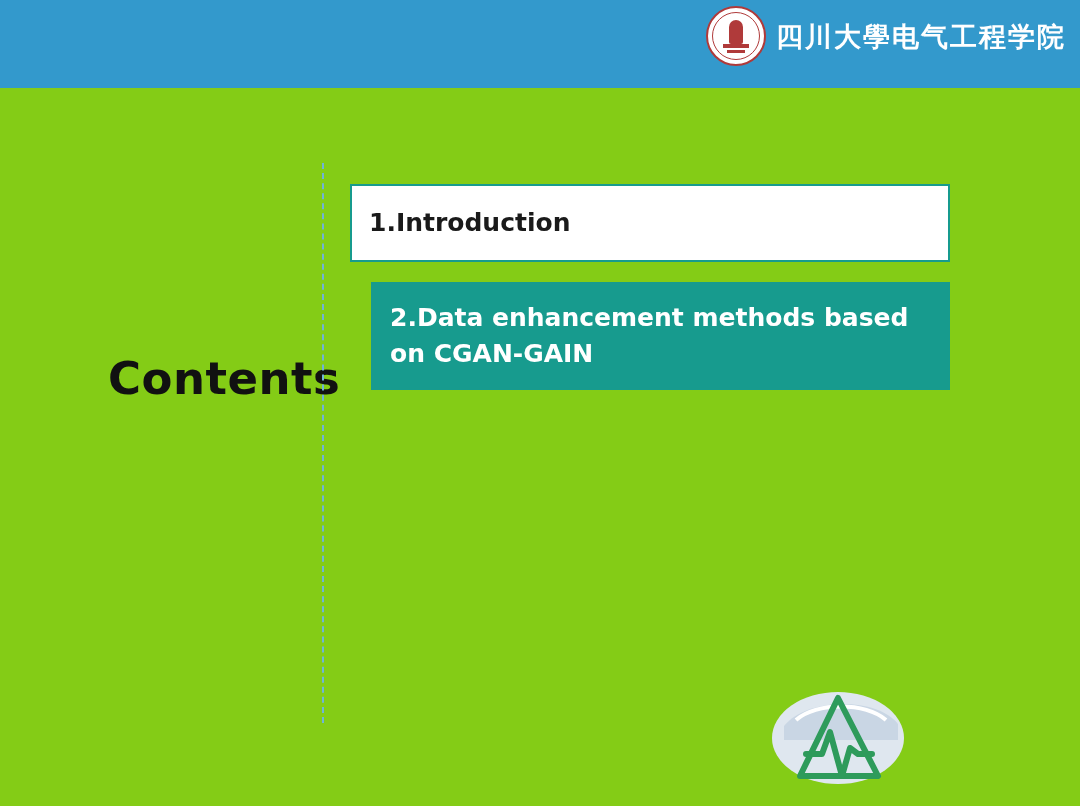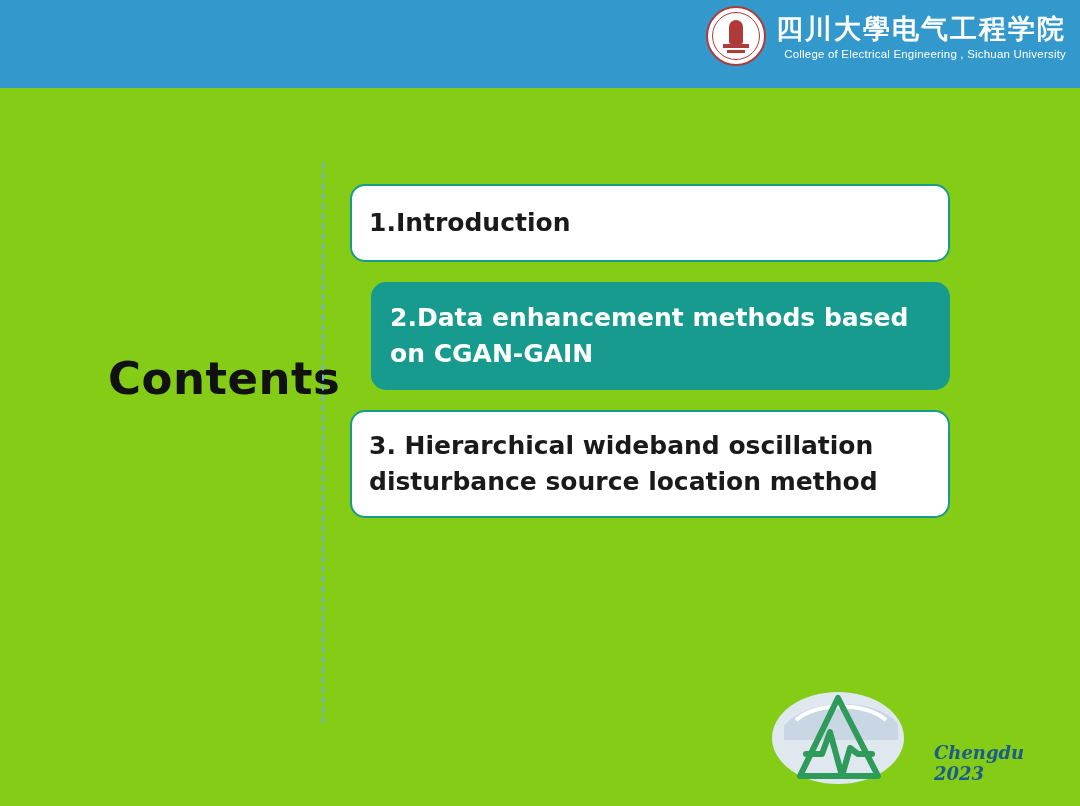--- a/index.html
+++ b/index.html
@@ -127,21 +127,21 @@
   }
   .items {
     position: absolute;
     left: 350px;
     top: 184px;
     width: 600px;
   }
   .item {
     box-sizing: border-box;
     border: 2.5px solid #179b8e;
-    border-radius: 15px;
+    border-radius: 0;
     background: #ffffff;
     color: #1a1a1a;
     font-family: "DejaVu Sans", sans-serif;
     font-size: 25px;
     font-weight: bold;
     line-height: 36px;
     padding: 16px 18px 16px 17px;
     margin-bottom: 20px;
     display: flex;
     align-items: center;
@@ -199,47 +199,41 @@
   <div class="header-band">
     <div class="header-logo-group">
       <div class="logo-seal">
         <div class="inner-ring"></div>
         <div class="bell"></div>
         <div class="bell-base"></div>
         <div class="bell-foot"></div>
       </div>
       <div class="header-text-block">
         <div class="univ-cn">四川大學电气工程学院</div>
-        <div class="univ-en">College of Electrical Engineering , Sichuan University</div>
       </div>
     </div>
   </div>
 
   <div class="contents-title">Contents</div>
 
   <div class="divider"></div>
 
   <div class="items">
     <div class="item one-line">
       <span class="item-text">1.Introduction</span>
     </div>
     <div class="item two-line highlight">
       <span class="item-text">2.Data enhancement methods based
 on CGAN-GAIN</span>
     </div>
-    <div class="item two-line">
-      <span class="item-text">3. Hierarchical wideband oscillation
-disturbance source location method</span>
-    </div>
   </div>
 
   <div class="ieee-logo">
     <svg width="300" height="120" viewBox="0 0 300 120">
       <ellipse cx="72" cy="58" rx="66" ry="46" fill="#dfe7ef"></ellipse>
       <path d="M18 46 C40 18, 110 16, 132 44 L132 60 L18 60 Z" fill="#c9d6e4"></path>
       <path d="M30 40 C50 22, 100 22, 120 40" stroke="#ffffff" stroke-width="4" fill="none"></path>
       <path d="M72 18 L112 96 L34 96 Z" fill="none" stroke="#2e9b5b" stroke-width="6" stroke-linejoin="round"></path>
       <path d="M40 74 L56 74 L64 52 L76 96 L84 68 L92 74 L106 74" fill="none" stroke="#2e9b5b" stroke-width="6" stroke-linecap="round" stroke-linejoin="round"></path>
     </svg>
-    <div class="ieee-sub">Chengdu 2023</div>
   </div>
 
 </div>
 
 </body></html>

